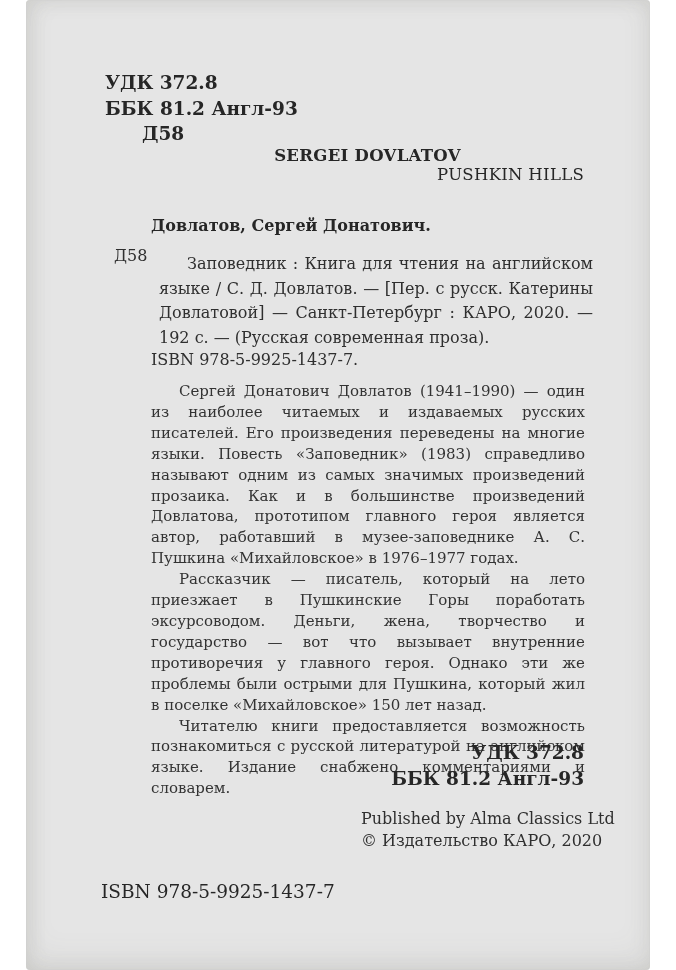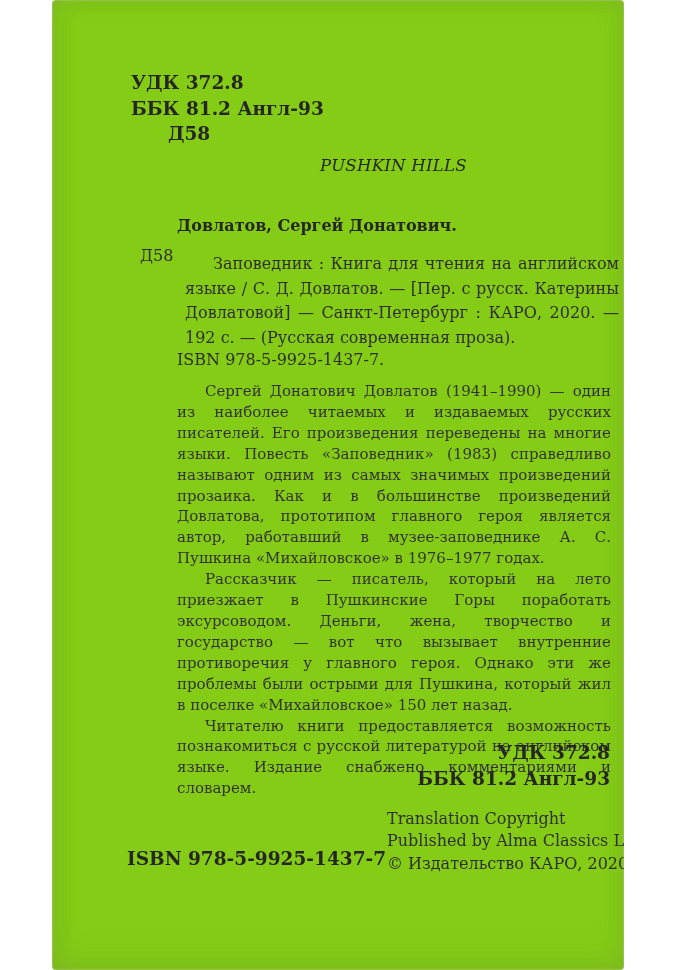--- a/index.html
+++ b/index.html
@@ -1,21 +1,21 @@
 <!DOCTYPE html>
 <html lang="ru"><head>
 <meta charset="utf-8">
 <style>
   html, body { margin: 0; padding: 0; background: #ffffff; }
   .page {
     position: relative;
-    width: 572px;
+    width: 624px;
     height: 970px;
     margin: 0 auto;
-    background: #84cc16;
+    background: #e5e5e5;
     color: #2f2f2f;
     font-family: "DejaVu Serif", "Liberation Serif", serif;
     border-radius: 4px;
     box-shadow:
       inset 0 0 2px #cfcfcc,
       inset 0 0 22px rgba(95, 95, 88, 0.10),
       inset 0 -12px 32px rgba(95, 95, 88, 0.07),
       inset 6px 0 18px rgba(95, 95, 88, 0.05);
     overflow: hidden;
   }
@@ -23,21 +23,21 @@
 
   .top-meta {
     left: 79px; top: 70px;
     font-size: 18.5px; font-weight: bold; color: #262626;
     line-height: 25.5px; white-space: nowrap;
   }
   .top-meta .code-row { padding-left: 37px; }
 
   .center-header { left: 125px; top: 146px; width: 433px; text-align: center; color: #262626; }
   .center-header .author-latin { font-size: 16.5px; font-weight: bold; letter-spacing: 0.3px; }
-  .center-header .title-latin { margin-top: 10px; font-size: 16.5px; font-style: italic; letter-spacing: 0.3px; }
+  .center-header .title-latin { font-size: 16.5px; letter-spacing: 0.3px; text-align: right; }
 
   .author-heading {
     left: 125px; top: 216px;
     font-size: 16px; font-weight: bold; color: #262626; white-space: nowrap;
   }
 
   .bib-code { left: 88px; top: 246px; font-size: 16px; }
   .bib-entry {
     left: 125px; top: 244px; width: 434px;
     font-size: 16px; line-height: 24.5px;
@@ -60,36 +60,37 @@
     color: #262626; line-height: 26px; white-space: nowrap;
   }
 
   .copyright {
     left: 335px; top: 808px;
     font-size: 16px; line-height: 22.4px; color: #2f2f2f;
     white-space: nowrap;
   }
 
   .bottom-isbn {
-    left: 75px; top: 848px;
-    font-size: 18.5px; font-weight: bold; color: #262626; white-space: nowrap;
+    left: 75px; top: 881px;
+    font-size: 18.5px; font-weight: normal; color: #262626; white-space: nowrap;
   }
 </style>
 </head>
 <body>
 
 <div class="page">
 
   <div class="abs top-meta">
     <div>УДК 372.8</div>
     <div>ББК 81.2 Англ-93</div>
     <div class="code-row">Д58</div>
   </div>
 
   <div class="abs center-header">
+    <div class="author-latin">SERGEI DOVLATOV</div>
     <div class="title-latin">PUSHKIN HILLS</div>
   </div>
 
   <div class="abs author-heading">Довлатов, Сергей Донатович.</div>
 
   <div class="abs bib-code">Д58</div>
   <p class="abs bib-entry">Заповедник : Книга для чтения на английском языке / С. Д. Довлатов. — [Пер. с русск. Катерины Довлатовой] — Санкт-Петербург : КАРО, 2020. — 192 с. — (Русская современная проза).</p>
 
   <div class="abs isbn-line">ISBN 978-5-9925-1437-7.</div>
 
@@ -98,20 +99,19 @@
     <p>Рассказчик — писатель, который на лето приезжает в Пушкинские Горы поработать эксурсоводом. Деньги, жена, творчество и государство — вот что вызывает внутренние противоречия у главного героя. Однако эти же проблемы были острыми для Пушкина, который жил в поселке «Михайловское» 150 лет назад.</p>
     <p>Читателю книги предоставляется возможность познакомиться с русской литературой на английском языке. Издание снабжено комментариями и словарем.</p>
   </div>
 
   <div class="abs bottom-meta">
     <div>УДК 372.8</div>
     <div>ББК 81.2 Англ-93</div>
   </div>
 
   <div class="abs copyright">
-    <div>Translation Copyright</div>
     <div>Published by Alma Classics Ltd</div>
     <div>© Издательство КАРО, 2020</div>
   </div>
 
   <div class="abs bottom-isbn">ISBN 978-5-9925-1437-7</div>
 
 </div>
 
 </body></html>

